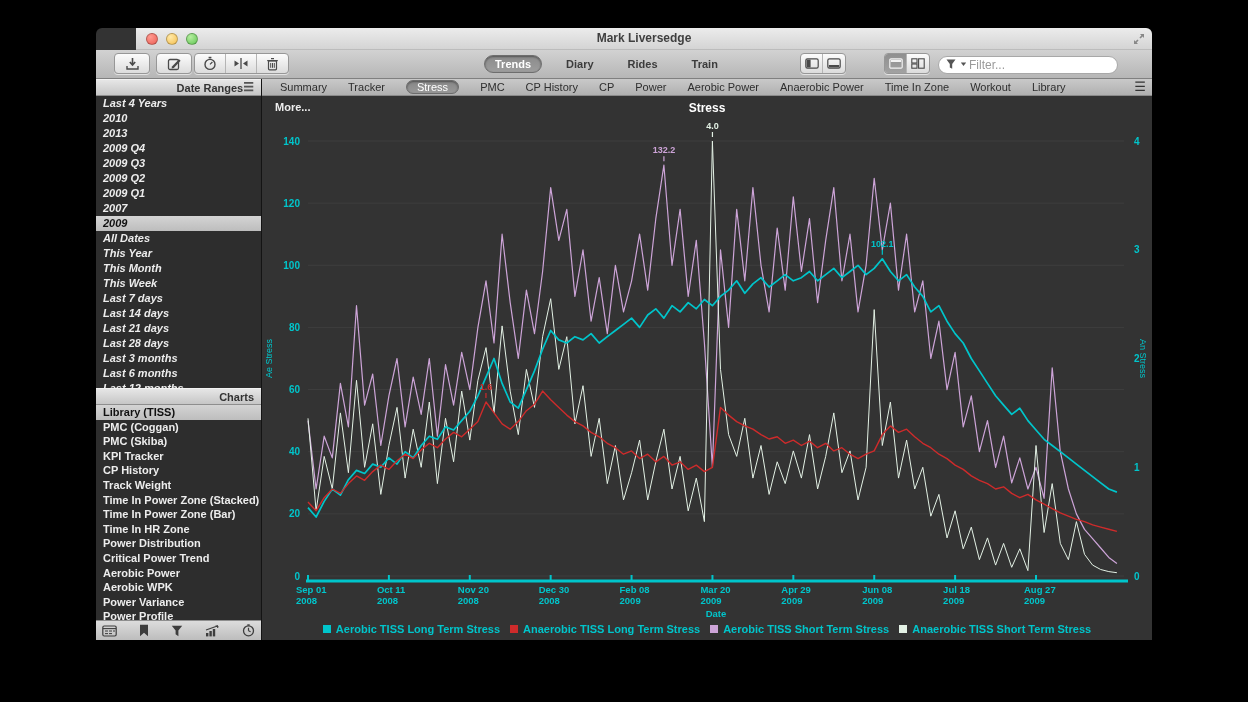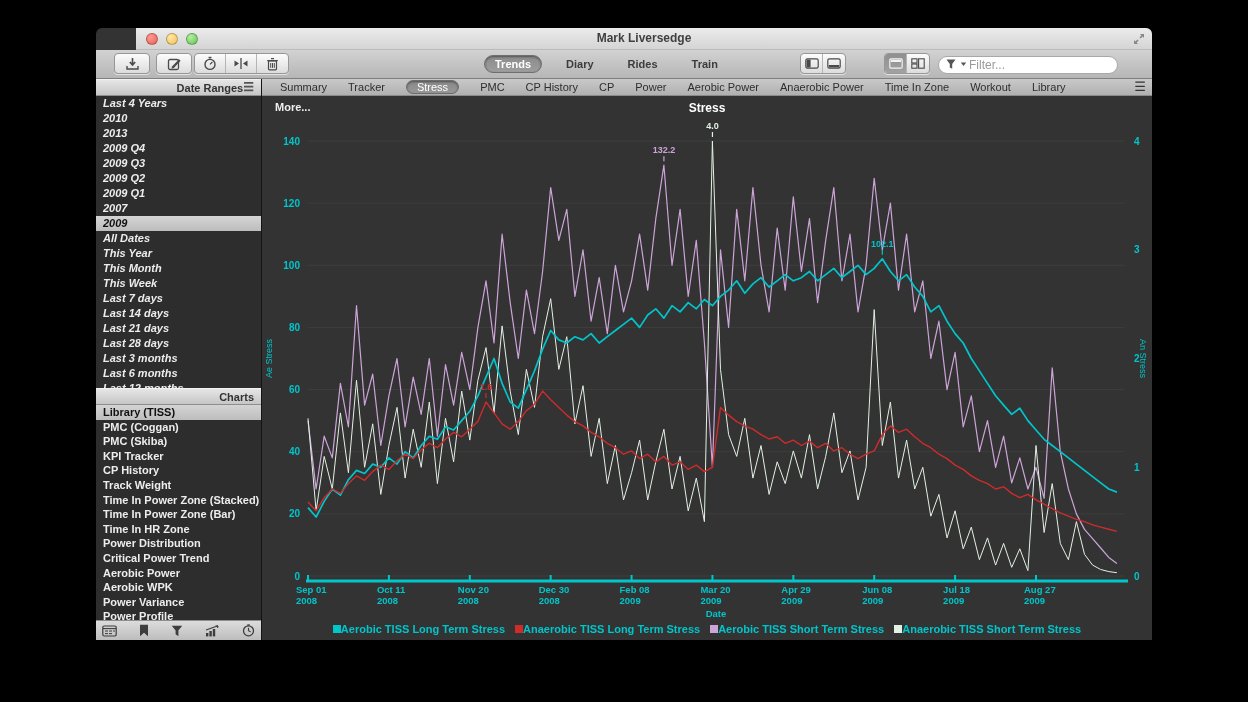--- a/index.html
+++ b/index.html
@@ -71,21 +71,21 @@
   .tab.sel { background:linear-gradient(#878787,#989898); color:#fff;
              border:1px solid #6c6c6c; border-radius:8px; padding:0 10px;
              box-shadow:inset 0 1px 2px rgba(0,0,0,.4); }
   .tab-burger { position:absolute; right:6px; top:0; font-size:13px; color:#333; line-height:16px; }
   .chart-panel { position:relative; flex:1; background:#333; }
   .more-link { position:absolute; left:13px; top:5px; font-size:11px; font-weight:bold; color:#eee; }
   .chart-title { position:absolute; left:0; right:0; top:5px; text-align:center;
                  font-size:12px; font-weight:bold; color:#fff; }
   .legend { position:absolute; left:0; right:0; bottom:5px; display:flex;
             justify-content:center; gap:10px; align-items:center; }
-  .legend-item { display:flex; align-items:center; }
+  .legend-item { display:flex; align-items:center; gap:5px; }
   .legend-sq { width:8px; height:8px; display:inline-block; }
   .legend-label { font-size:11px; font-weight:bold; }
   svg text { font-family:"Liberation Sans", sans-serif; }
   .icon-dark { color:#4a4a4a; }
 </style>
 </head>
 <body>
 
 <div class="window">
 

